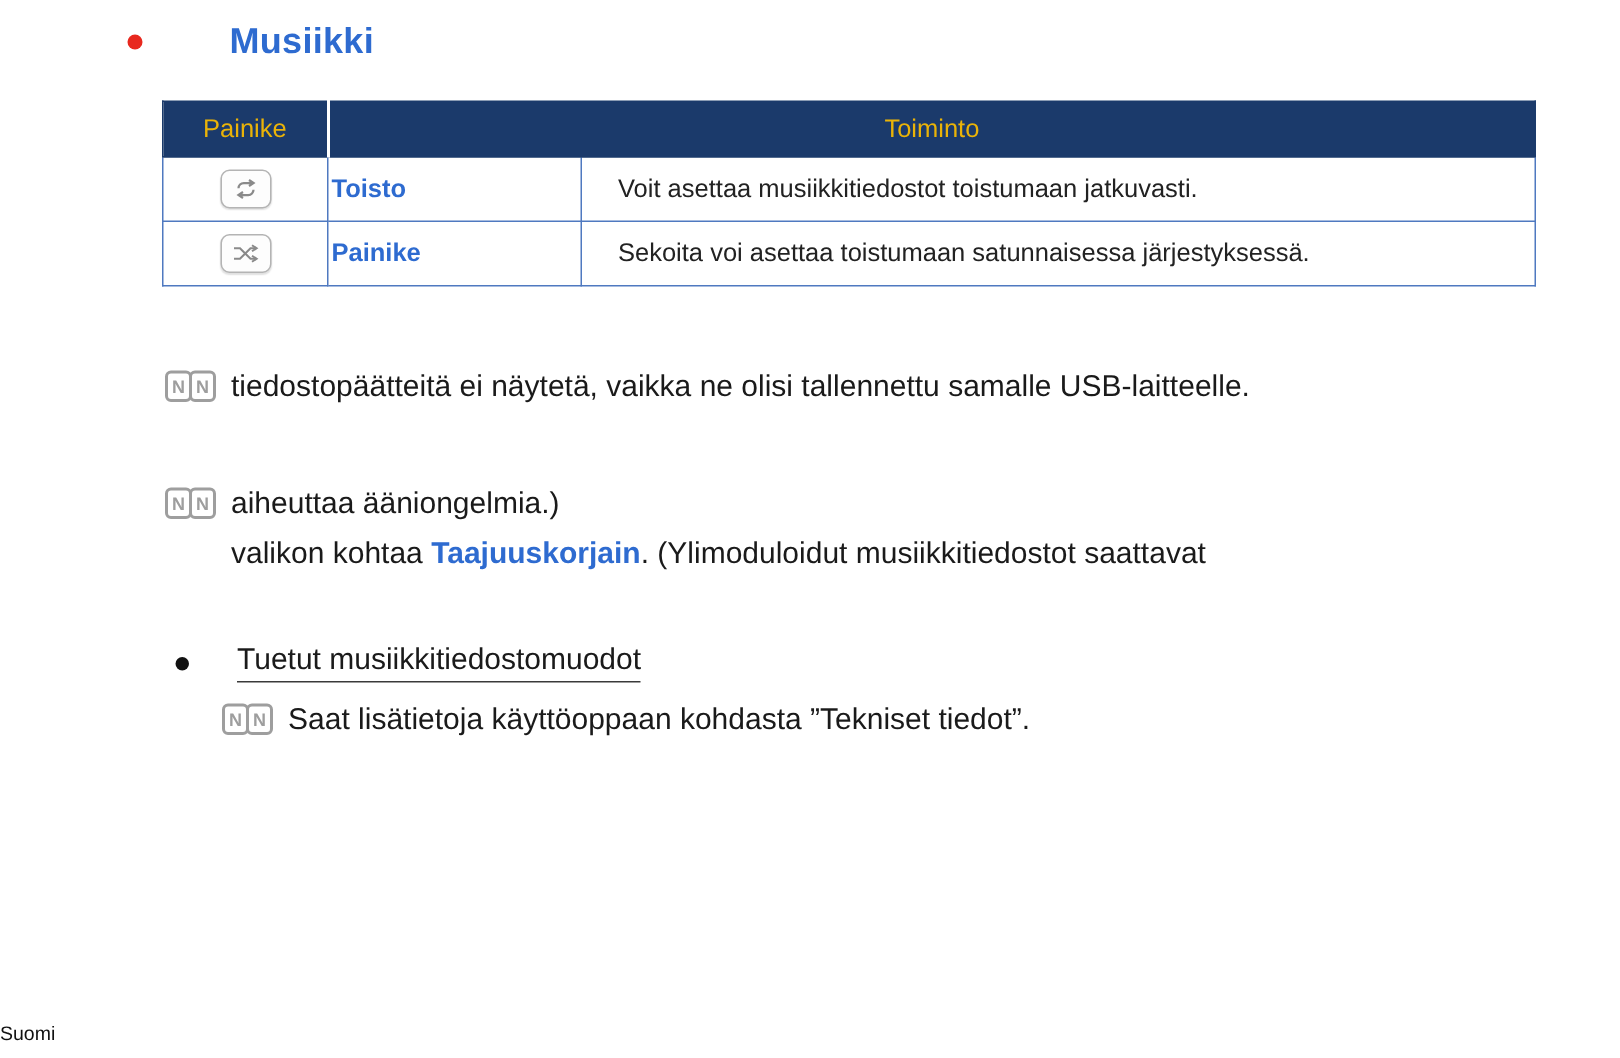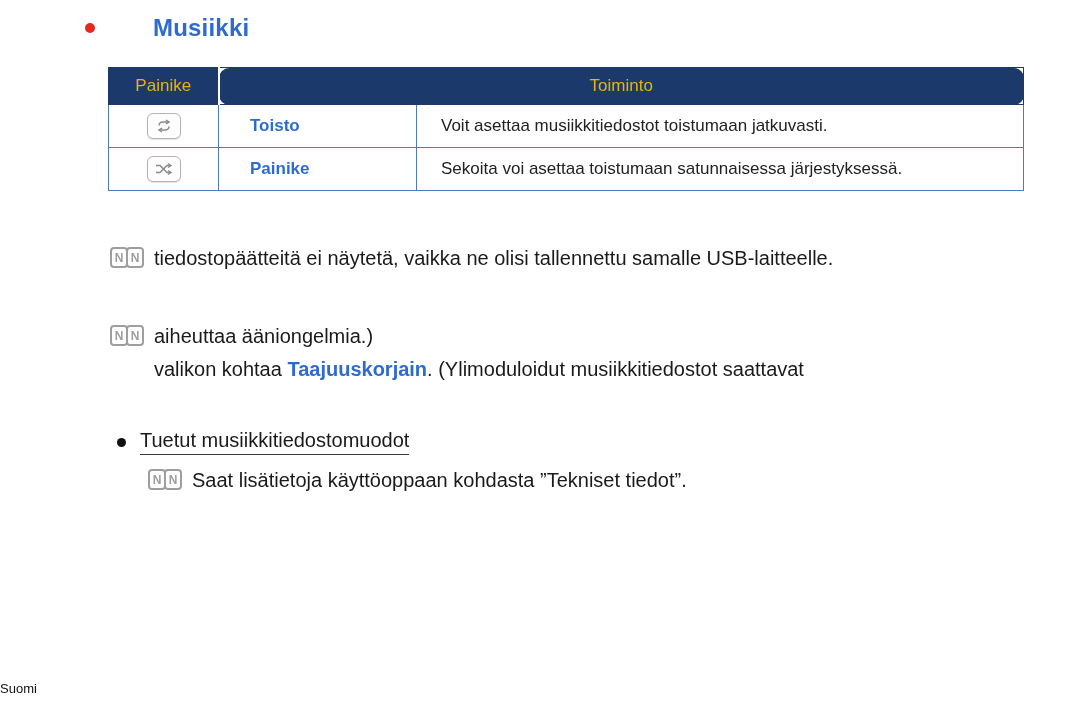--- a/index.html
+++ b/index.html
@@ -12,24 +12,24 @@
   .title-row { position:absolute; left:85px; top:14px; display:flex; align-items:center; gap:11px; }
   .title-bullet { width:10px; height:10px; border-radius:50%; background:#e8281e; }
   .title-text { color:#2e6bd0; font-size:24px; font-weight:bold; letter-spacing:0.2px;margin-left:47px; }
 
   
   .btn-table { position:absolute; left:108px; top:67px; width:916px; border-collapse:collapse; }
   .btn-table th {
     background:#1b3a6b; color:#eab308; font-size:17px; font-weight:normal;
     height:34px; text-align:center; border:1px solid #1b3a6b;
   }
-  .btn-table th.sep { border-left:2px solid #ffffff;border-radius:10px; }
+  .btn-table th.sep { border-left:2px solid #ffffff; }
   .btn-table td { border:1px solid #4f79c0; height:40px; font-size:17px; }
   .icon-cell { width:107px; text-align:center; }
-  .label-cell { width:165px; color:#2e6bd0; font-weight:bold; padding-left:31px; }
+  .label-cell { width:165px; color:#2e6bd0; font-weight:bold; padding-left:2px; }
   .desc-cell { padding-left:24px; color:#222222; }
 
   .btn-chip {
     display:inline-flex; align-items:center; justify-content:center;
     width:32px; height:24px; border:1px solid #b4b4b4; border-radius:6px;
     background:#fdfdfd; box-shadow:0 1px 1px rgba(0,0,0,0.12);
   }
 
   
   .note { position:absolute; display:flex; gap:12px; font-size:20px; color:#1a1a1a; }
@@ -38,21 +38,21 @@
 
   .nn-icon { display:inline-flex; margin-top:5px; }
   .nn-box {
     width:14px; height:17px; border:2px solid #9e9e9e; border-radius:4px;
     color:#9e9e9e; font-size:12px; font-weight:bold;
     display:inline-flex; align-items:center; justify-content:center;
     margin-right:-2px; background:#ffffff;
   }
 
   
-  .bullet-item { position:absolute; left:117px; top:429px; display:flex; align-items:center; gap:14px;text-align:right; }
+  .bullet-item { position:absolute; left:117px; top:429px; display:flex; align-items:center; gap:32px;text-align:right; }
   .black-bullet { width:9px; height:9px; border-radius:50%; background:#111111; }
   .bullet-label { font-size:20px; color:#1a1a1a; border-bottom:1px solid #3a3a3a; padding-bottom:2px; }
 
   
   .footer { position:absolute; left:0; bottom:9px; width:100%; text-align:left; font-size:13px; color:#111111; }
 </style>
 </head>
 <body>
 
 <div class="page">

